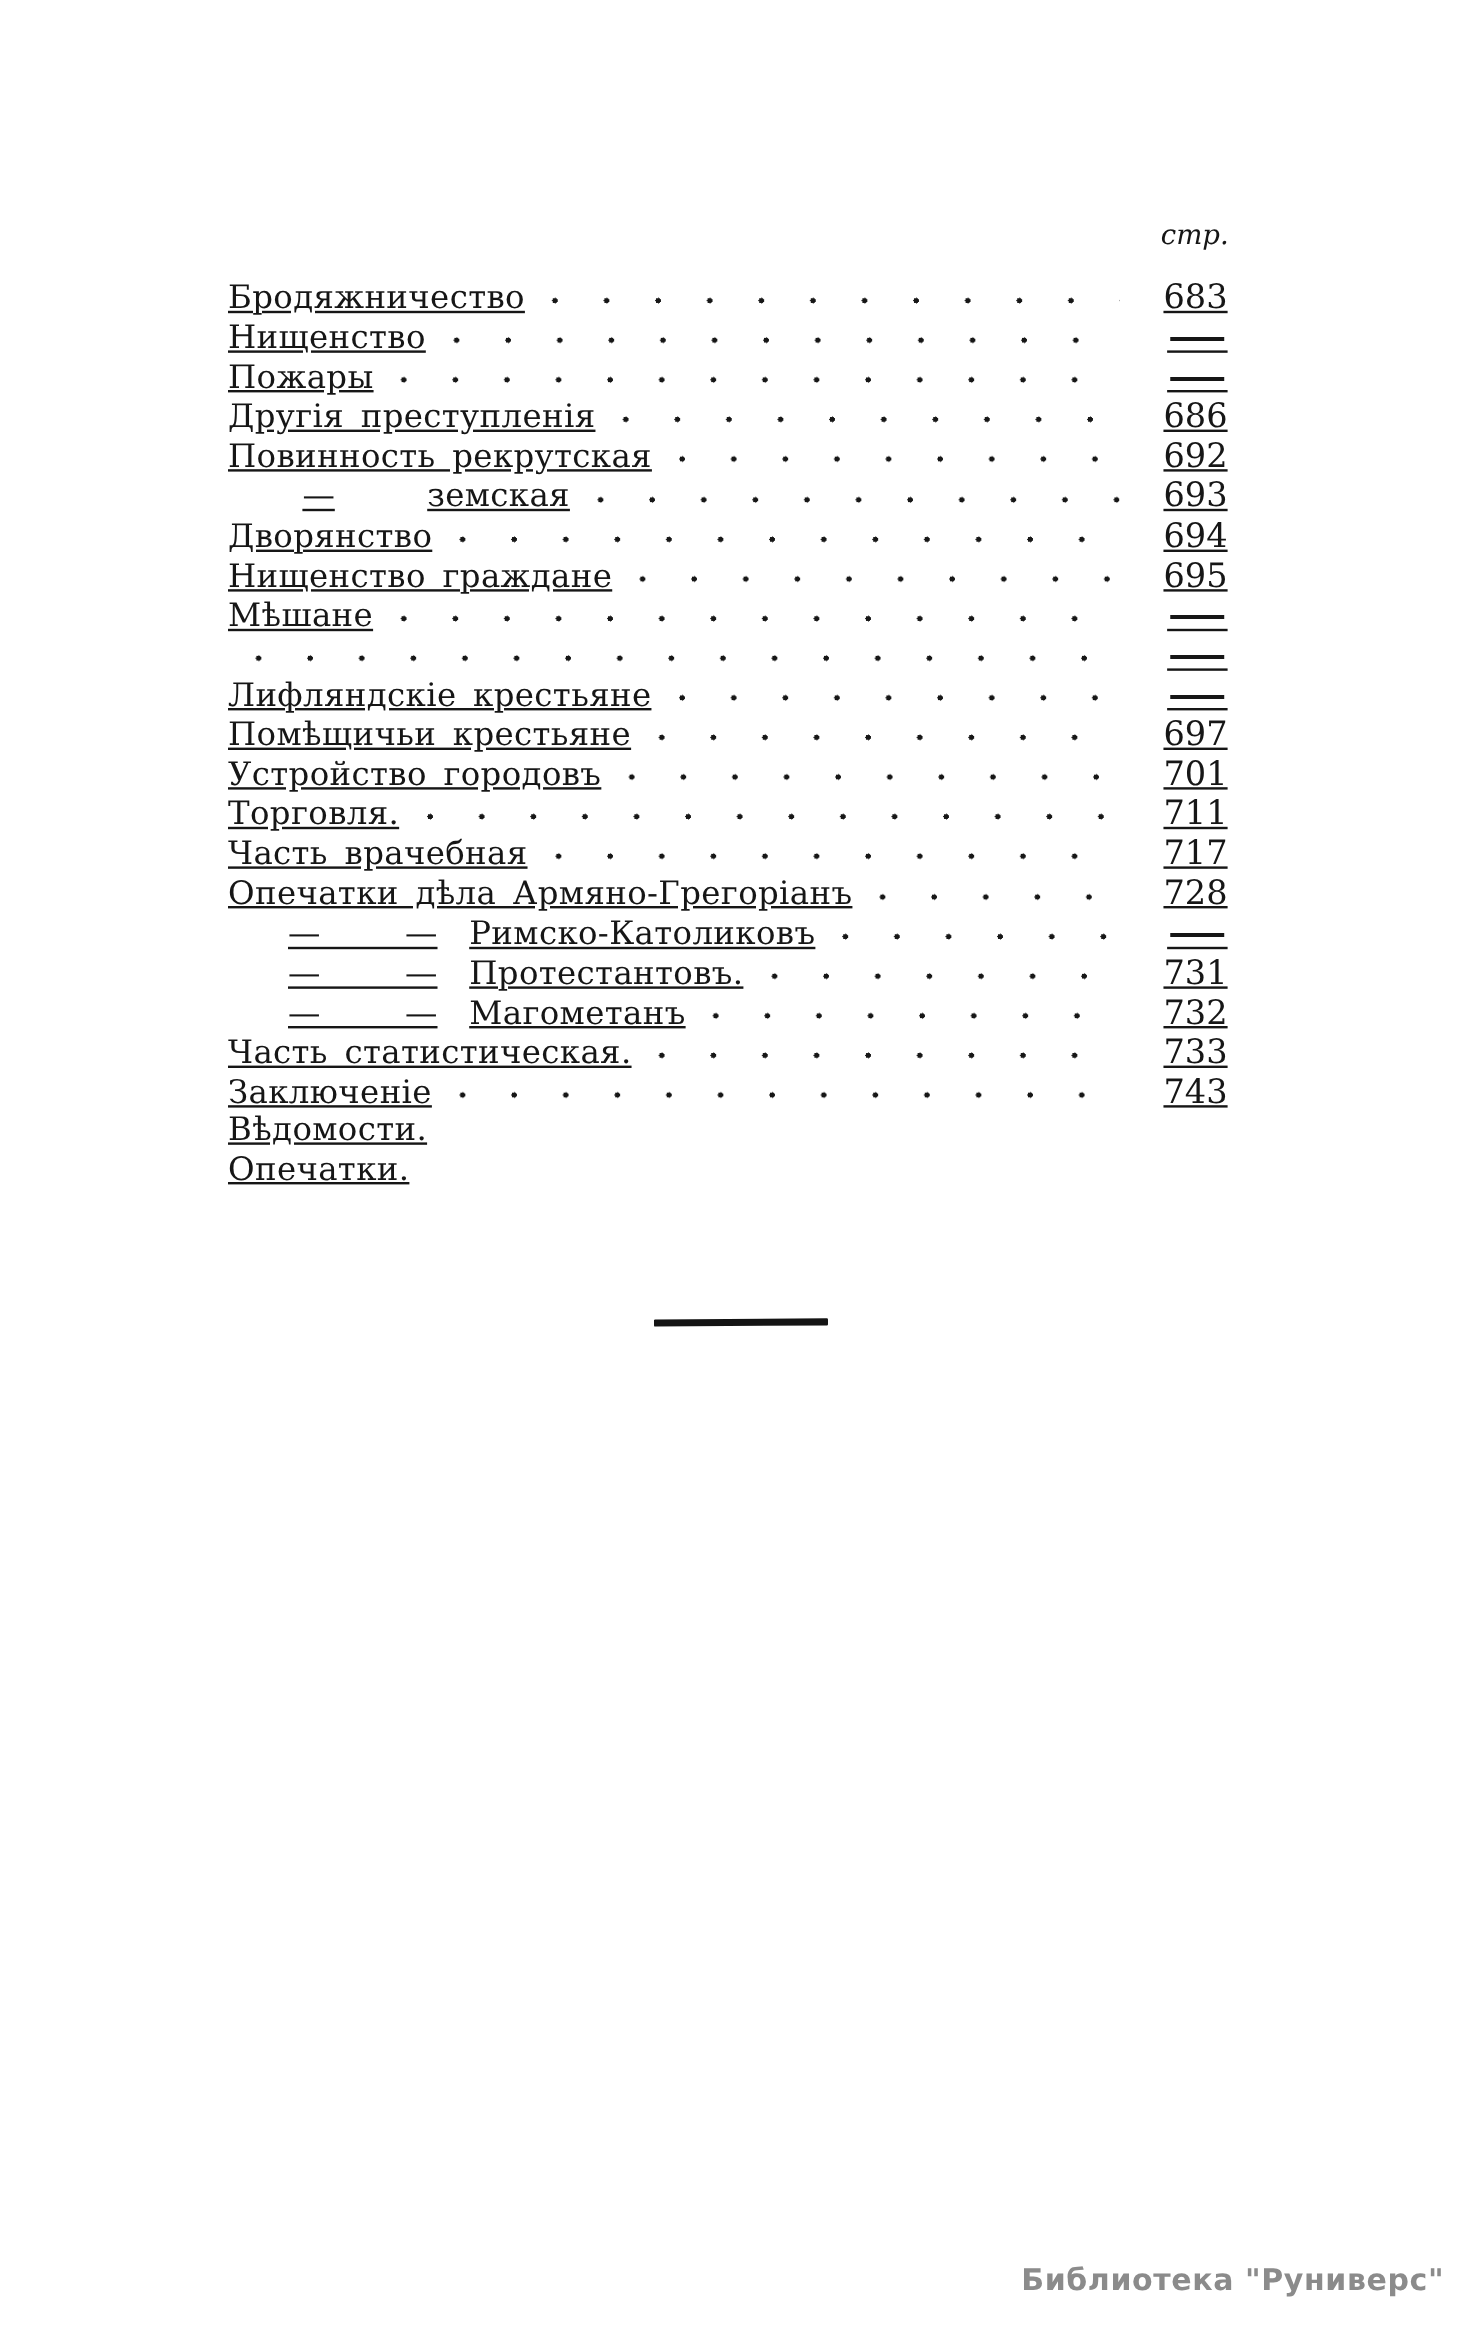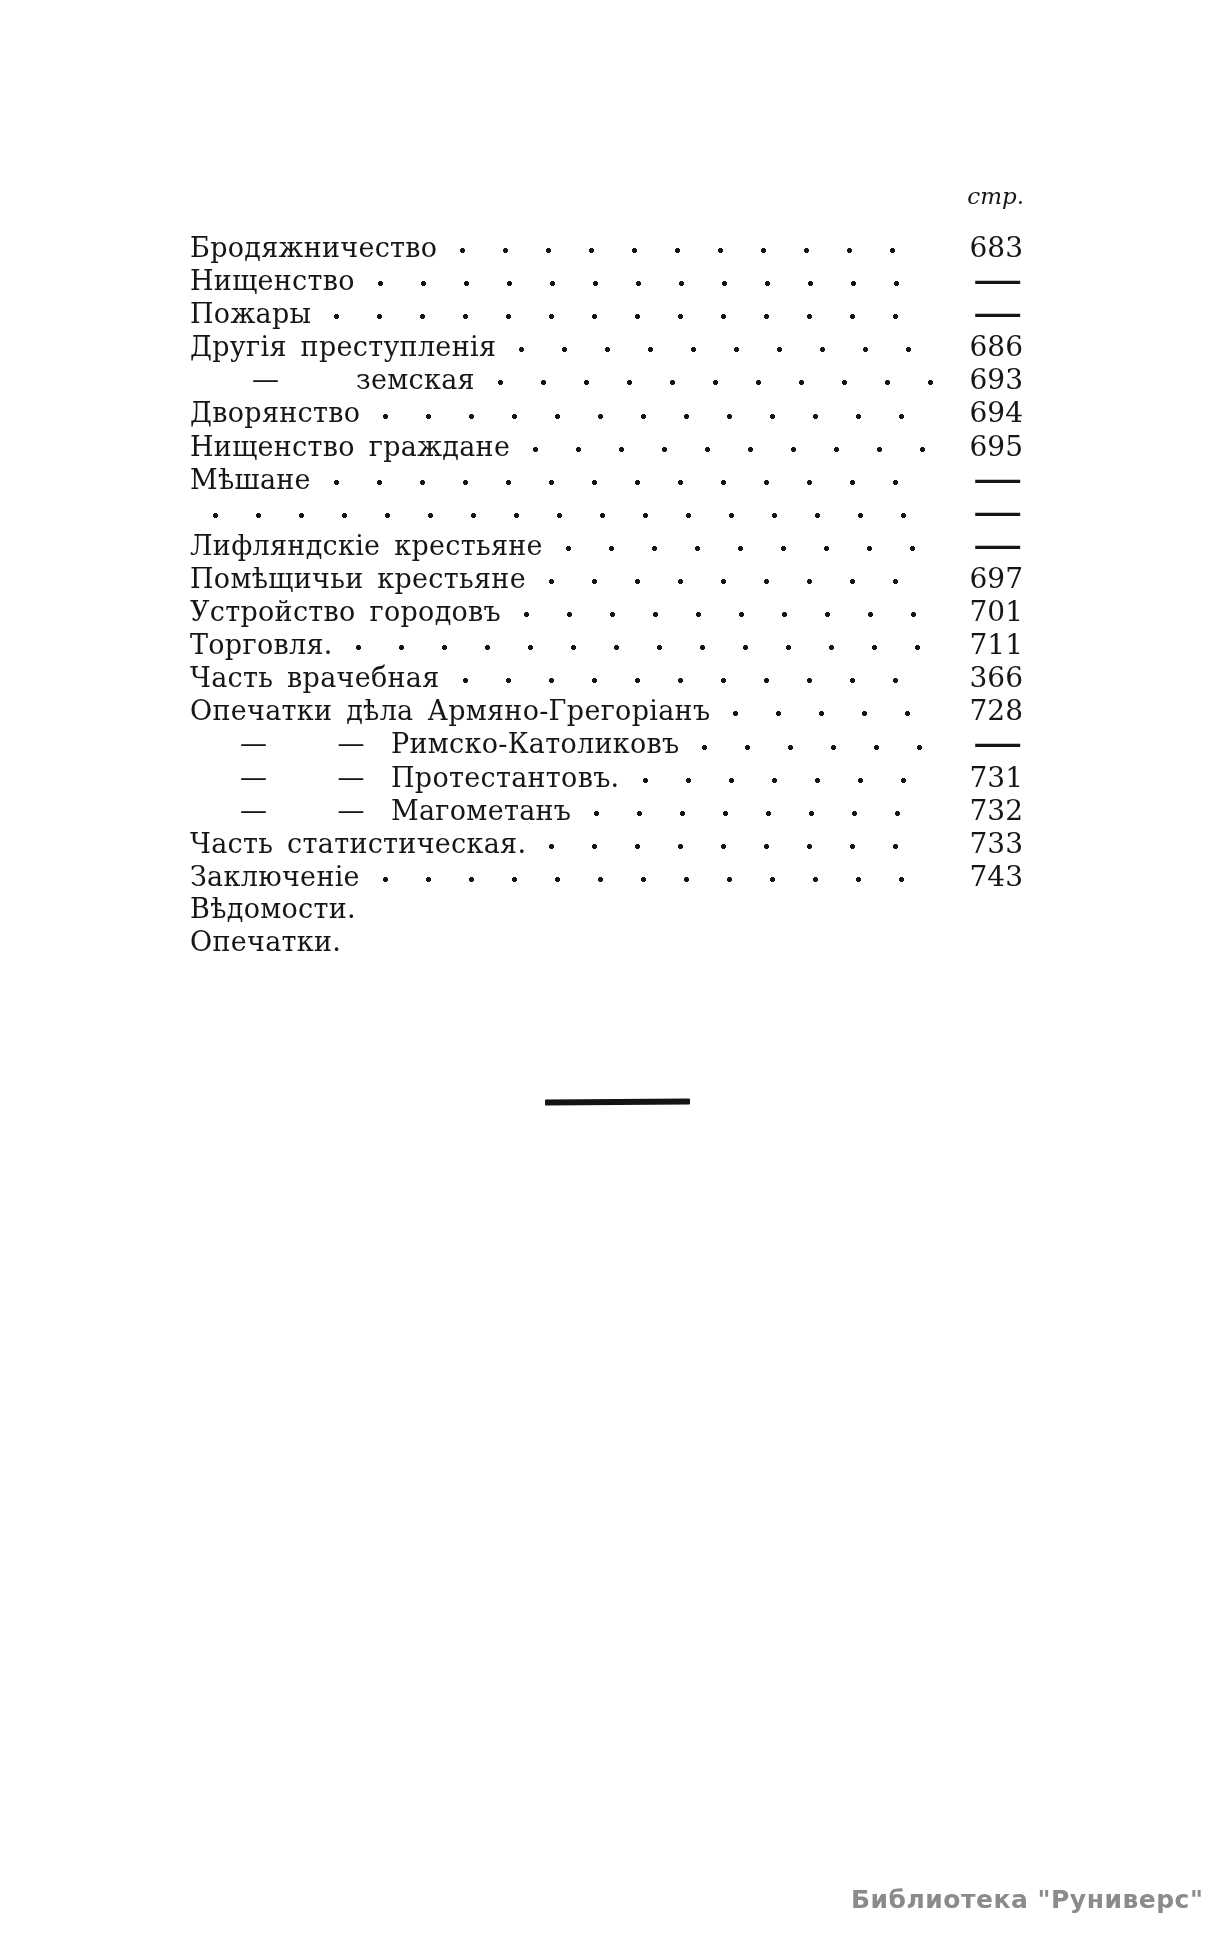--- a/index.html
+++ b/index.html
@@ -14,21 +14,21 @@
   .page{position:absolute;inset:0;background:#ffffff;}
   .col-header{
     position:absolute;top:183px;right:201px;
     font-style:italic;font-size:23px;color:#161616;
   }
   .toc{
     position:absolute;left:190px;top:231px;width:833px;
   }
   .row{
     display:flex;align-items:baseline;
-    height:33.1px;font-size:27px;white-space:nowrap;
+    height:33.1px;font-size:27px;white-space:nowrap;text-decoration:underline;
   }
   .title{word-spacing:5px;letter-spacing:0.3px;}
   .leader{
     flex:1;align-self:flex-end;
     height:7px;margin:0 18px 10px 22px;
     background-image:radial-gradient(circle 2.4px at 3.5px 3.5px,#161616 96%,rgba(0,0,0,0) 100%);
     background-size:43px 7px;
     background-repeat:repeat-x;
   }
   .pg{
@@ -85,20 +85,25 @@
       <span class="leader"></span>
       <span class="pg dash">—</span>
     </div>
 
     <div class="row">
       <span class="title">Другія преступленія</span>
       <span class="leader"></span>
       <span class="pg">686</span>
     </div>
 
+    <div class="row">
+      <span class="title">Повинность рекрутская</span>
+      <span class="leader"></span>
+      <span class="pg">692</span>
+    </div>
 
     <div class="row indent1">
       <span class="prefix">—</span>
       <span class="title">земская</span>
       <span class="leader"></span>
       <span class="pg">693</span>
     </div>
 
     <div class="row">
       <span class="title">Дворянство</span>
@@ -145,21 +150,21 @@
     <div class="row">
       <span class="title">Торговля.</span>
       <span class="leader"></span>
       <span class="pg">711</span>
     </div>
 
 
     <div class="row">
       <span class="title">Часть врачебная</span>
       <span class="leader"></span>
-      <span class="pg">366</span>
+      <span class="pg">717</span>
     </div>
 
     <div class="row">
       <span class="title">Опечатки дѣла Армяно-Грегоріанъ</span>
       <span class="leader"></span>
       <span class="pg">728</span>
     </div>
 
     <div class="row indent2">
       <span class="prefix">— —</span>

